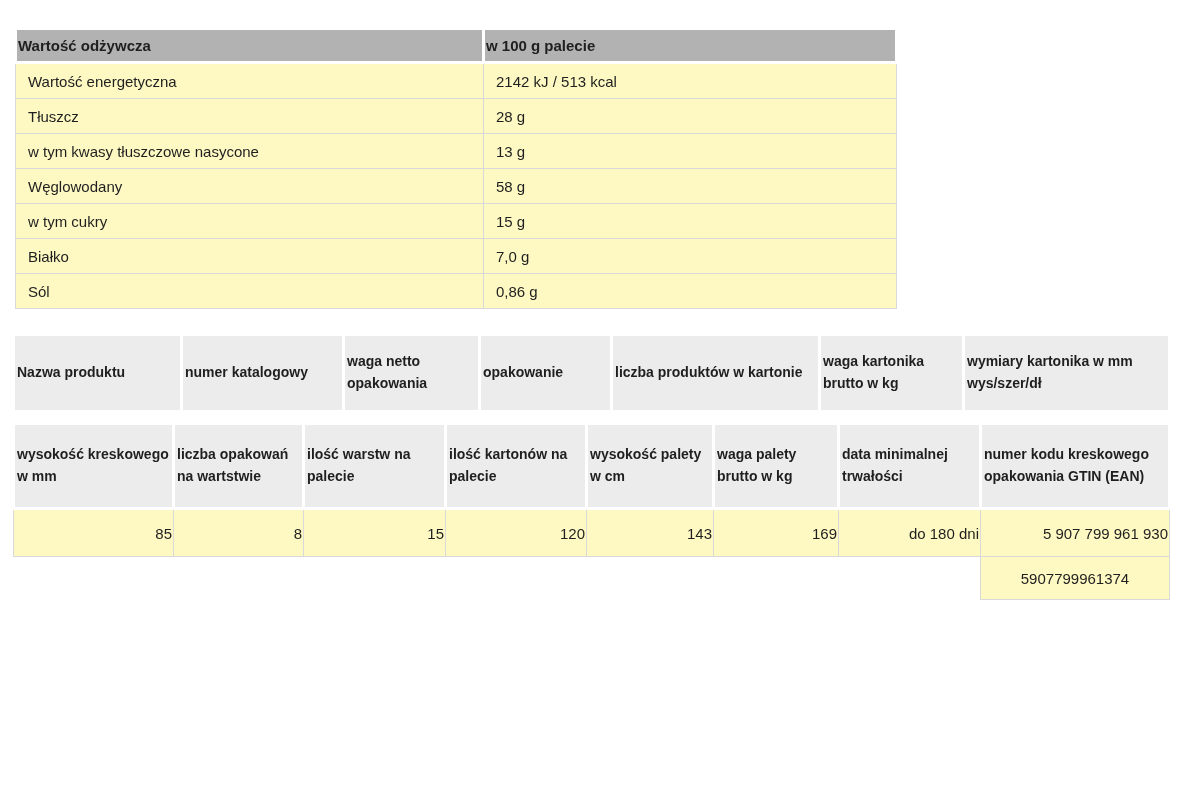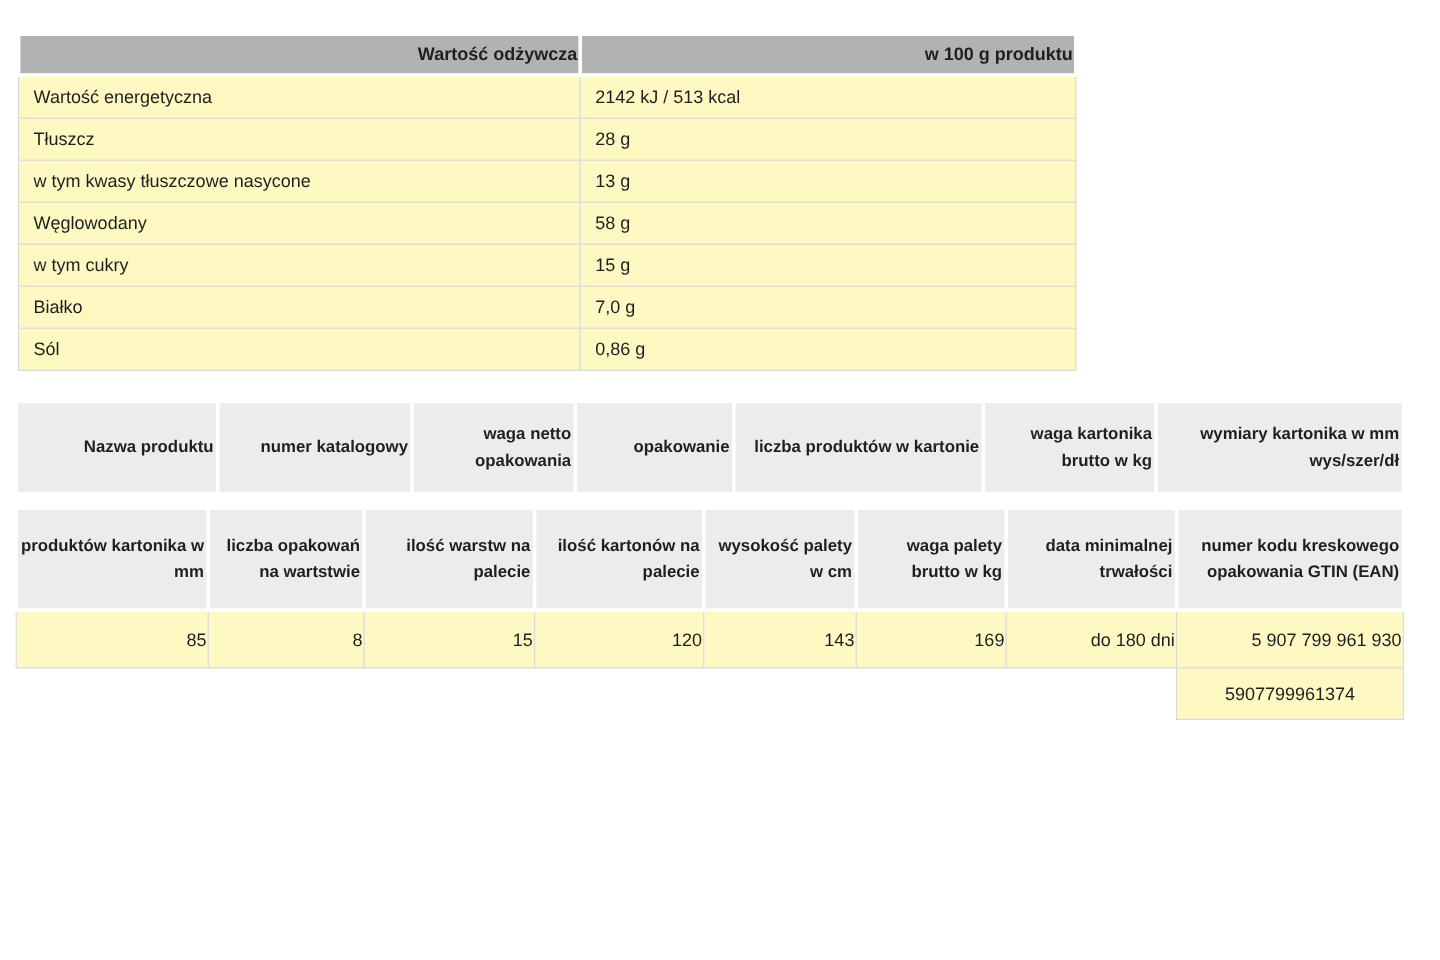--- a/index.html
+++ b/index.html
@@ -11,21 +11,21 @@
     font-family: "Liberation Sans", sans-serif;
     color: #1f1f1f;
     -webkit-font-smoothing: antialiased;
   }
   .page { position: relative; width: 1200px; height: 800px; overflow: hidden; }
 
   table { border-collapse: collapse; table-layout: fixed; }
   th {
     font-weight: 700;
     border: 3px solid #ffffff;   
-    text-align: right;
+    text-align: left;
     vertical-align: middle;
   }
   td {
     background: #fef9c3;
     border: 1px solid var(--cell-border, #d9d9d9);
     vertical-align: middle;
   }
 
   
   .t1 { margin: 27px 0 0 14px; width: 881px; font-size: 15px; }
@@ -66,21 +66,21 @@
 <div class="page">
 
   <table class="t1">
     <colgroup>
         <col style="width:468px">
         <col style="width:413px">
       </colgroup>
     <tbody>
         <tr>
       <th>Wartość odżywcza</th>
-      <th>w 100 g produktu</th>
+      <th>w 100 g palecie</th>
     </tr>
     <tr>
       <td>Wartość energetyczna</td>
       <td>2142 kJ / 513 kcal</td>
     </tr>
     <tr>
       <td>Tłuszcz</td>
       <td>28 g</td>
     </tr>
     <tr>
@@ -135,21 +135,21 @@
         <col style="width:130px">
         <col style="width:142px">
       <col style="width:141px">
         <col style="width:127px">
         <col style="width:125px">
       <col style="width:142px">
         <col style="width:189px">
     </colgroup>
     <tbody>
         <tr>
-      <th>produktów kartonika w mm</th>
+      <th>wysokość kreskowego w mm</th>
       <th>liczba opakowań na wartstwie</th>
       <th>ilość warstw na palecie</th>
       <th>ilość kartonów na palecie</th>
       <th>wysokość palety w cm</th>
       <th>waga palety brutto w kg</th>
       <th>data  minimalnej trwałości</th>
       <th>numer kodu kreskowego opakowania GTIN (EAN)</th>
     </tr>
     <tr>
       <td class="v">85</td>

